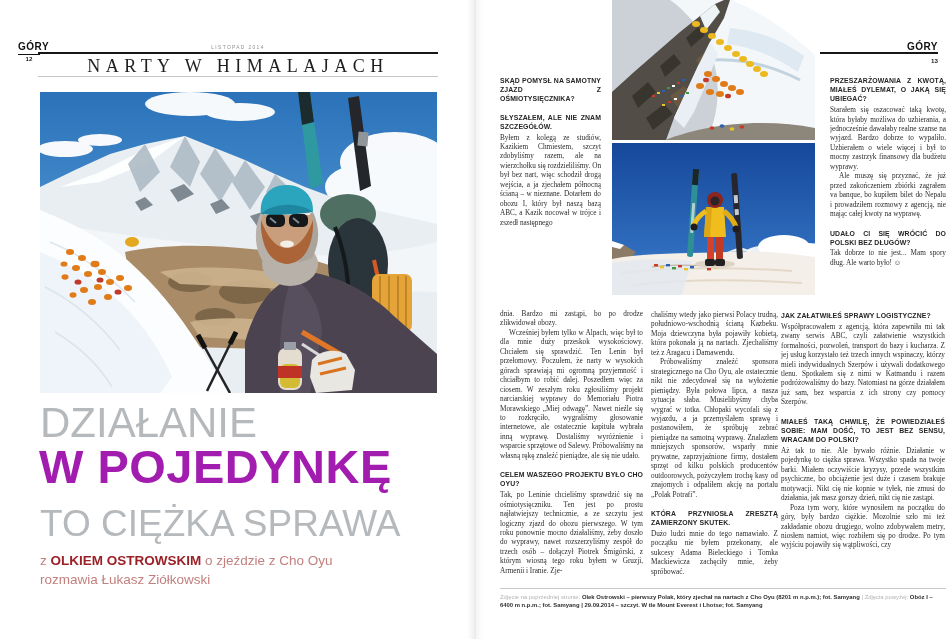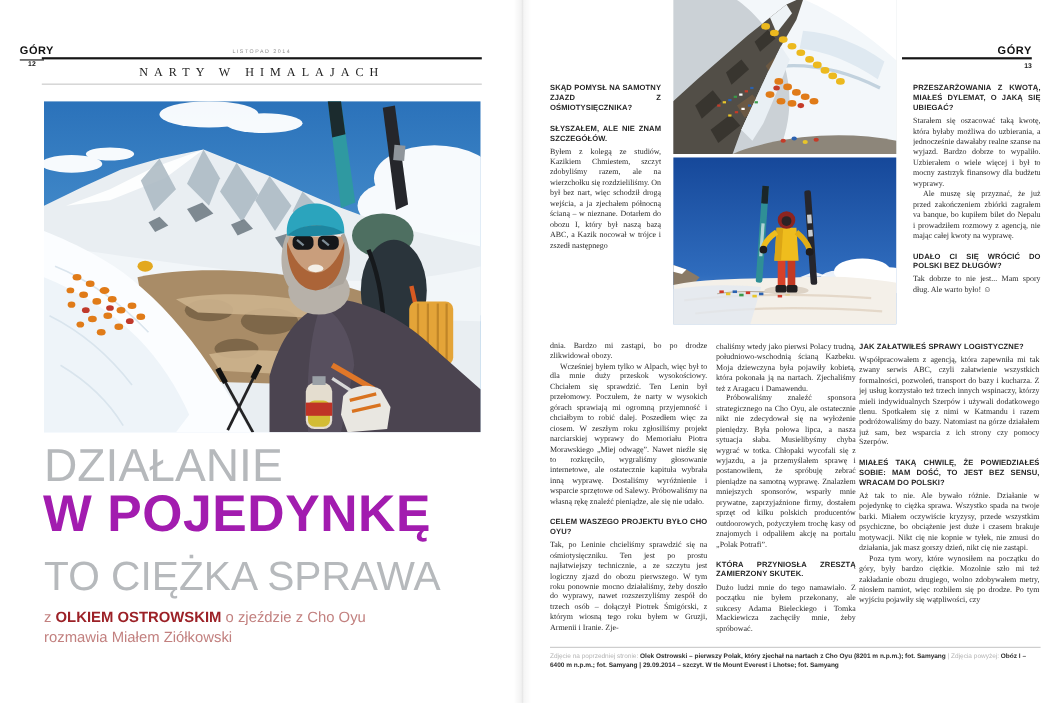--- a/index.html
+++ b/index.html
@@ -10,21 +10,21 @@
   .page.right{left:475px;}
   .abs{position:absolute;}
 
   
   .logo{font:900 10px/10px "Liberation Sans",sans-serif;letter-spacing:.5px;color:#101010;}
   .logo-underline{height:1.6px;background:#101010;margin-top:1.5px;}
   .page-num{font:700 6.2px/7px "Liberation Sans",sans-serif;color:#1a1a1a;text-align:center;}
   .issue-date{font:400 4.8px/6px "Liberation Sans",sans-serif;letter-spacing:1.4px;color:#8e8e8e;text-align:center;}
   .thick-rule{height:2.2px;background:#161616;}
   .thin-rule{height:1px;background:#c6c6c6;}
-  .section-title{font-family:"Liberation Serif",serif;font-size:11px;line-height:16px;
+  .section-title{font-family:"Liberation Serif",serif;font-size:18px;line-height:16px;
                  letter-spacing:5.5px;color:#1e1e1e;text-align:center;white-space:nowrap;}
 
   
   .t-light{font-family:"Liberation Sans",sans-serif;font-weight:400;color:#b6b9bc;line-height:1;white-space:nowrap;}
   .t1{font-size:42px;}
   .t2{font-family:"Liberation Sans",sans-serif;font-weight:800;font-size:47px;line-height:1;
       color:#a21caf;letter-spacing:.5px;white-space:nowrap;}
   .t3{font-size:37px;}
   .sub{font-size:13.5px;line-height:18.5px;color:#c2807f;font-weight:500;white-space:nowrap;}
   .sub .name{color:#9c2127;font-weight:700;}
@@ -218,21 +218,21 @@
           <line x1="196" y1="240" x2="190" y2="252" stroke="#111111" stroke-width="5"></line>
         </g>
       </svg>
     </figure>
 
     <div class="abs t-light t1" style="left:40px;top:402px;">DZIAŁANIE</div>
     <div class="abs t2" style="left:39px;top:443px;">W POJEDYNKĘ</div>
     <div class="abs t-light t3" style="left:40px;top:505px;">TO CIĘŻKA SPRAWA</div>
     <div class="abs sub" style="left:40px;top:552px;">
       <span>z </span><span class="name">OLKIEM OSTROWSKIM</span><span> o zjeździe z Cho Oyu</span><br>
-      <span>rozmawia Miałem Ziółkowski</span>
+      <span>rozmawia Łukasz Ziółkowski</span>
     </div>
   </section>
 
   <section class="page right">
 
     <div class="abs thick-rule" style="left:345px;top:52px;width:118px;"></div>
     <div class="abs" style="left:417px;top:42px;width:46px;text-align:right;">
       <div class="logo">GÓRY</div>
     </div>
     <div class="abs page-num" style="left:417px;top:57px;width:46px;text-align:right;">13</div>

